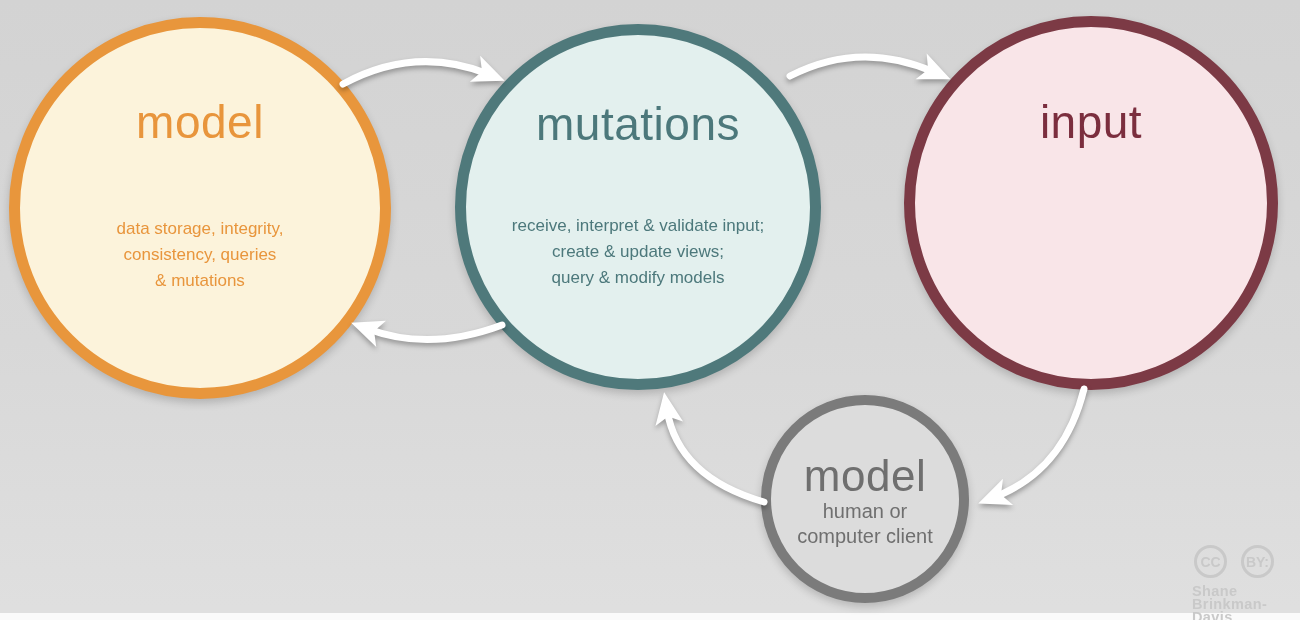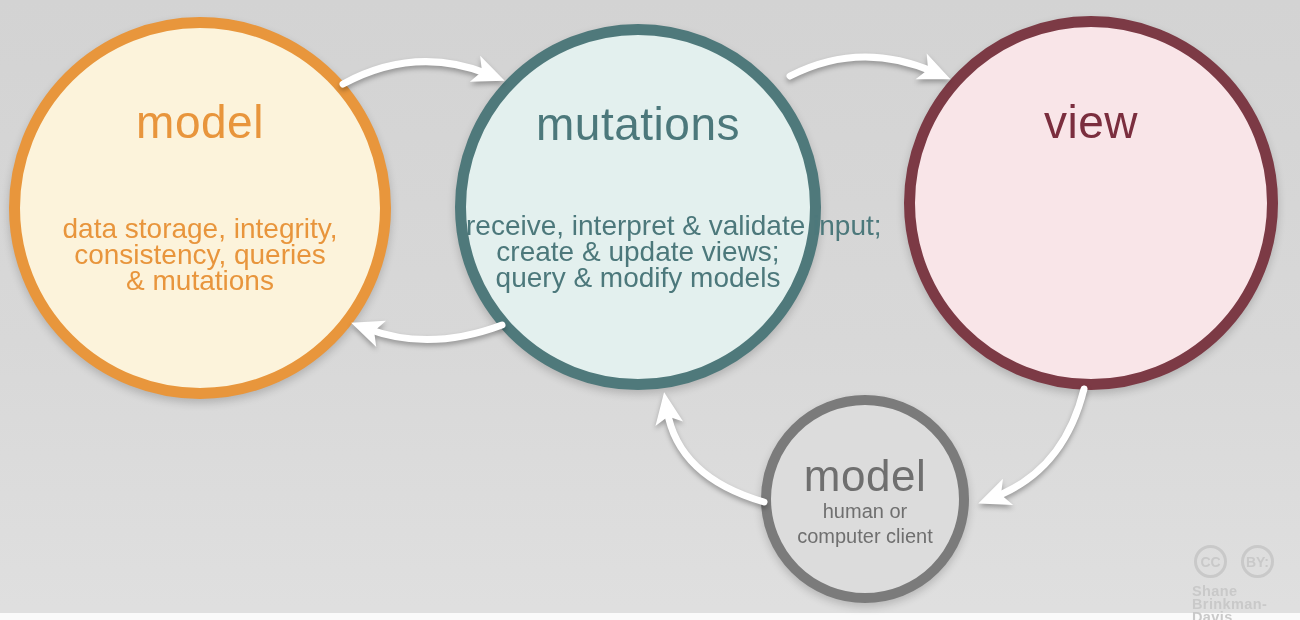--- a/index.html
+++ b/index.html
@@ -31,21 +31,21 @@
     transform:translateY(-50%);
     text-align:center;
     font-size:46px;
     letter-spacing:.5px;
     white-space:pre;
   }
   .node .desc{
     position:absolute;left:0;width:100%;
     transform:translateY(-50%);
     text-align:center;
-    font-size:28px;
+    font-size:17px;
     line-height:26px;
     white-space:pre;
   }
   .node-model      {left:9px;  top:17px;  width:382px;height:382px;}
   .node-model      .title{top:26%;}
   .node-model      .desc {top:63%;}
   .node-controller {left:455px;top:24px;  width:366px;height:366px;}
   .node-controller .title{top:26%;}
   .node-controller .desc {top:63%;}
   .node-view       {left:904px;top:16px;  width:374px;height:374px;}
@@ -102,21 +102,21 @@
   </div>
 
   <div class="node node-controller" style="--border: #4f797b; --fill: #e3f0ee; --text: #4c787b;">
     <div class="title">mutations</div>
     <div class="desc">receive, interpret &amp; validate input;
 create &amp; update views;
 query &amp; modify models</div>
   </div>
 
   <div class="node node-view" style="--border: #7c3a45; --fill: #f9e5e8; --text: #7b2e3e;">
-    <div class="title">view</div>
+    <div class="title">input</div>
   </div>
 
   <div class="node node-user" style="--border: #7b7b7b; --fill: #dcdcdc; --text: #6f6f6f;">
     <div class="title">model</div>
     <div class="desc">human or
 computer client</div>
   </div>
 
   <svg class="arrows" width="1300" height="620" viewBox="0 0 1300 620">
     <defs>

